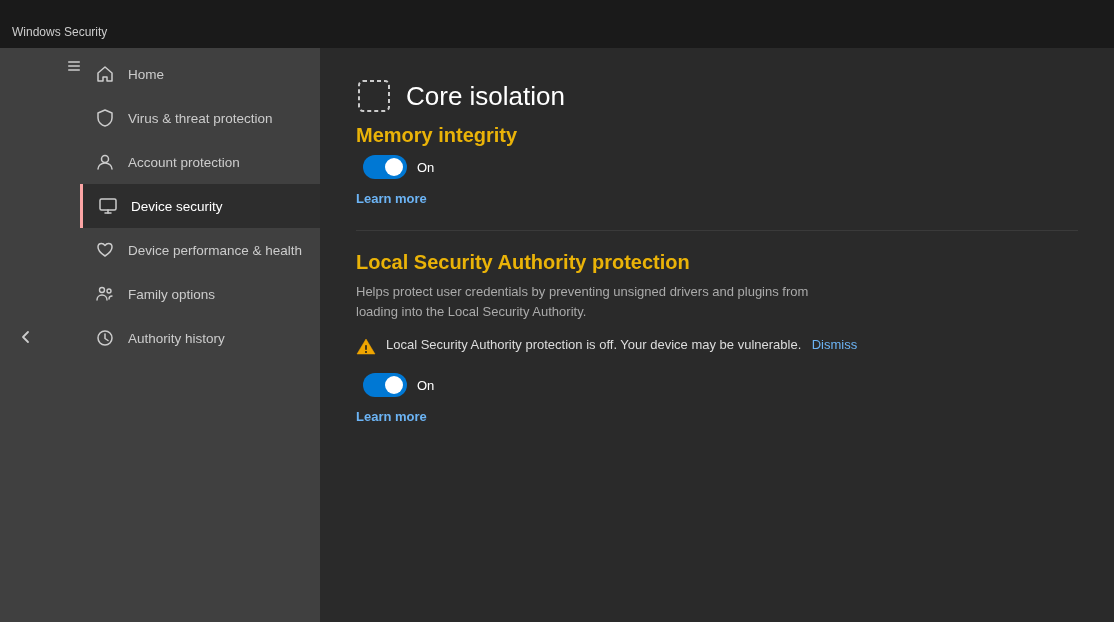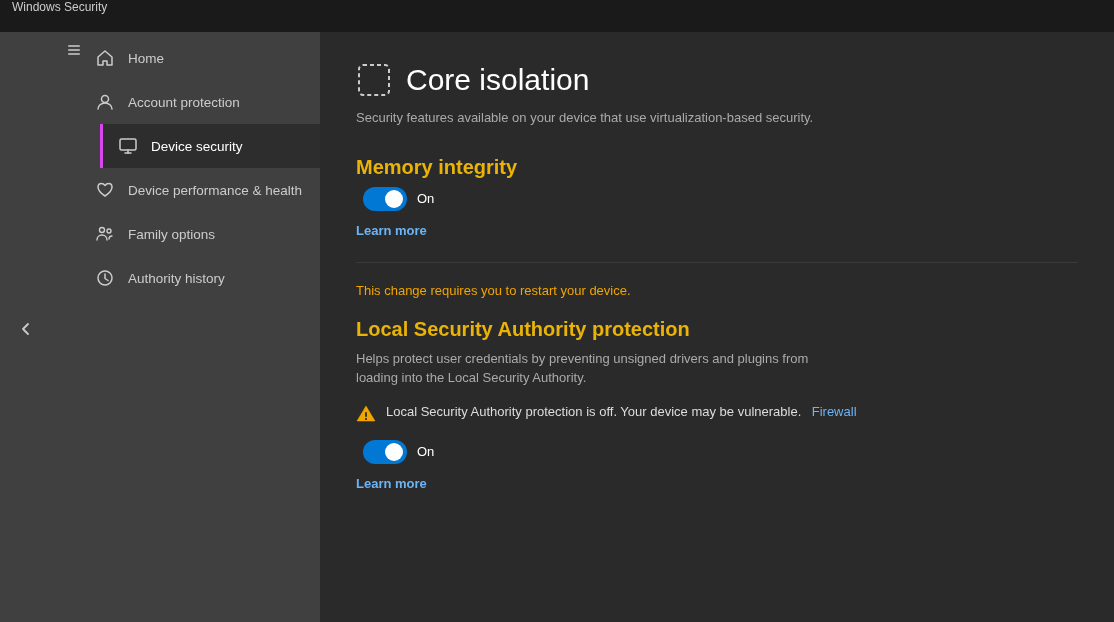--- a/index.html
+++ b/index.html
@@ -11,22 +11,24 @@
       height: 622px;
       overflow: hidden;
       display: flex;
       flex-direction: column;
     }
     
     .title-bar {
       background: #1a1a1a;
       height: 32px;
       display: flex;
+      align-items: center;
       padding: 0 12px;
       flex-shrink: 0;
+      margin-top: 16px;
     }
     .title-bar-text {
       font-size: 12px;
       color: #ccc;
     }
     
     .main-layout {
       display: flex;
       flex: 1;
       overflow: hidden;
@@ -75,22 +77,21 @@
       display: flex;
       align-items: center;
       padding: 10px 16px;
       cursor: pointer;
       gap: 14px;
       height: 44px;
       position: relative;
     }
     .nav-item.active {
       background: #2d2d2d;
-      border-left: 3px solid #d946ef;
-      margin-left: 20px;
+      border-left: 3px solid #fca5a5;
     }
     .nav-item.active .nav-label { color: #fff; }
     .nav-icon {
       width: 18px;
       height: 18px;
       flex-shrink: 0;
       display: flex;
       align-items: center;
       justify-content: center;
       color: #ccc;
@@ -116,21 +117,21 @@
     .page-icon {
       width: 36px;
       height: 36px;
       flex-shrink: 0;
       display: flex;
       align-items: center;
       justify-content: center;
       color: #ccc;
     }
     .page-title {
-      font-size: 30px;
+      font-size: 26px;
       font-weight: 300;
       color: #fff;
     }
     .page-subtitle {
       font-size: 13px;
       color: #aaa;
       margin-bottom: 28px;
       line-height: 1.5;
       max-width: 490px;
     }
@@ -253,20 +254,28 @@
 
       <div class="nav-item">
         <span class="nav-icon">
           <svg width="18" height="18" viewBox="0 0 18 18" fill="none">
             <path d="M2 8L9 2L16 8V16H11V12H7V16H2V8Z" stroke="#cccccc" stroke-width="1.5" fill="none" stroke-linejoin="round"></path>
           </svg>
         </span>
         <span class="nav-label">Home</span>
       </div>
 
+      <div class="nav-item">
+        <span class="nav-icon">
+          <svg width="16" height="18" viewBox="0 0 16 18" fill="none">
+            <path d="M8 1L1 4V9C1 13 4.5 16.5 8 17C11.5 16.5 15 13 15 9V4L8 1Z" stroke="#cccccc" stroke-width="1.5" fill="none" stroke-linejoin="round"></path>
+          </svg>
+        </span>
+        <span class="nav-label">Virus &amp; threat protection</span>
+      </div>
 
       <div class="nav-item">
         <span class="nav-icon">
           <svg width="18" height="18" viewBox="0 0 18 18" fill="none">
             <circle cx="9" cy="6" r="3.5" stroke="#cccccc" stroke-width="1.5" fill="none"></circle>
             <path d="M2 16C2 12.686 5.134 10 9 10C12.866 10 16 12.686 16 16" stroke="#cccccc" stroke-width="1.5" fill="none" stroke-linecap="round"></path>
           </svg>
         </span>
         <span class="nav-label">Account protection</span>
       </div>
@@ -323,53 +332,51 @@
     
     <div class="page-header">
       <div class="page-icon">
         <svg width="34" height="34" viewBox="0 0 34 34" fill="none">
           <rect x="2" y="2" width="30" height="30" rx="4" stroke="#cccccc" stroke-width="2" fill="none" stroke-dasharray="4 3"></rect>
         </svg>
       </div>
       <h1 class="page-title">Core isolation</h1>
     </div>
 
-    <p class="page-subtitle">Security features available on your device that use virtualization-based security.</p>
 
     
     <h2 class="section-title">Memory integrity</h2>
 
     <div class="toggle-row">
       <div class="toggle">
         <div class="toggle-knob"></div>
       </div>
       <span class="toggle-label">On</span>
     </div>
 
     <span class="learn-more">Learn more</span>
 
     <div class="divider"></div>
 
     
-    <p class="warning-text">This change requires you to restart your device.</p>
 
     
     <h2 class="section-title">Local Security Authority protection</h2>
     <p class="section-desc">Helps protect user credentials by preventing unsigned drivers and plugins from loading into the Local Security Authority.</p>
 
     
     <div class="warning-box">
       <svg class="warning-icon" viewBox="0 0 20 20" fill="none">
         <path d="M10 2L1 17H19L10 2Z" fill="#f0a500" stroke="#f0a500" stroke-width="0.5"></path>
         <rect x="9.2" y="8" width="1.6" height="5" rx="0.8" fill="#1a1a1a"></rect>
         <circle cx="10" cy="15" r="1" fill="#1a1a1a"></circle>
       </svg>
       <div>
         <span class="warning-box-text">Local Security Authority protection is off. Your device may be vulnerable.</span>
-        <span class="dismiss-link">Firewall</span>
+        <span class="dismiss-link">Dismiss</span>
       </div>
     </div>
 
     <div class="toggle-row">
       <div class="toggle">
         <div class="toggle-knob"></div>
       </div>
       <span class="toggle-label">On</span>
     </div>
 

